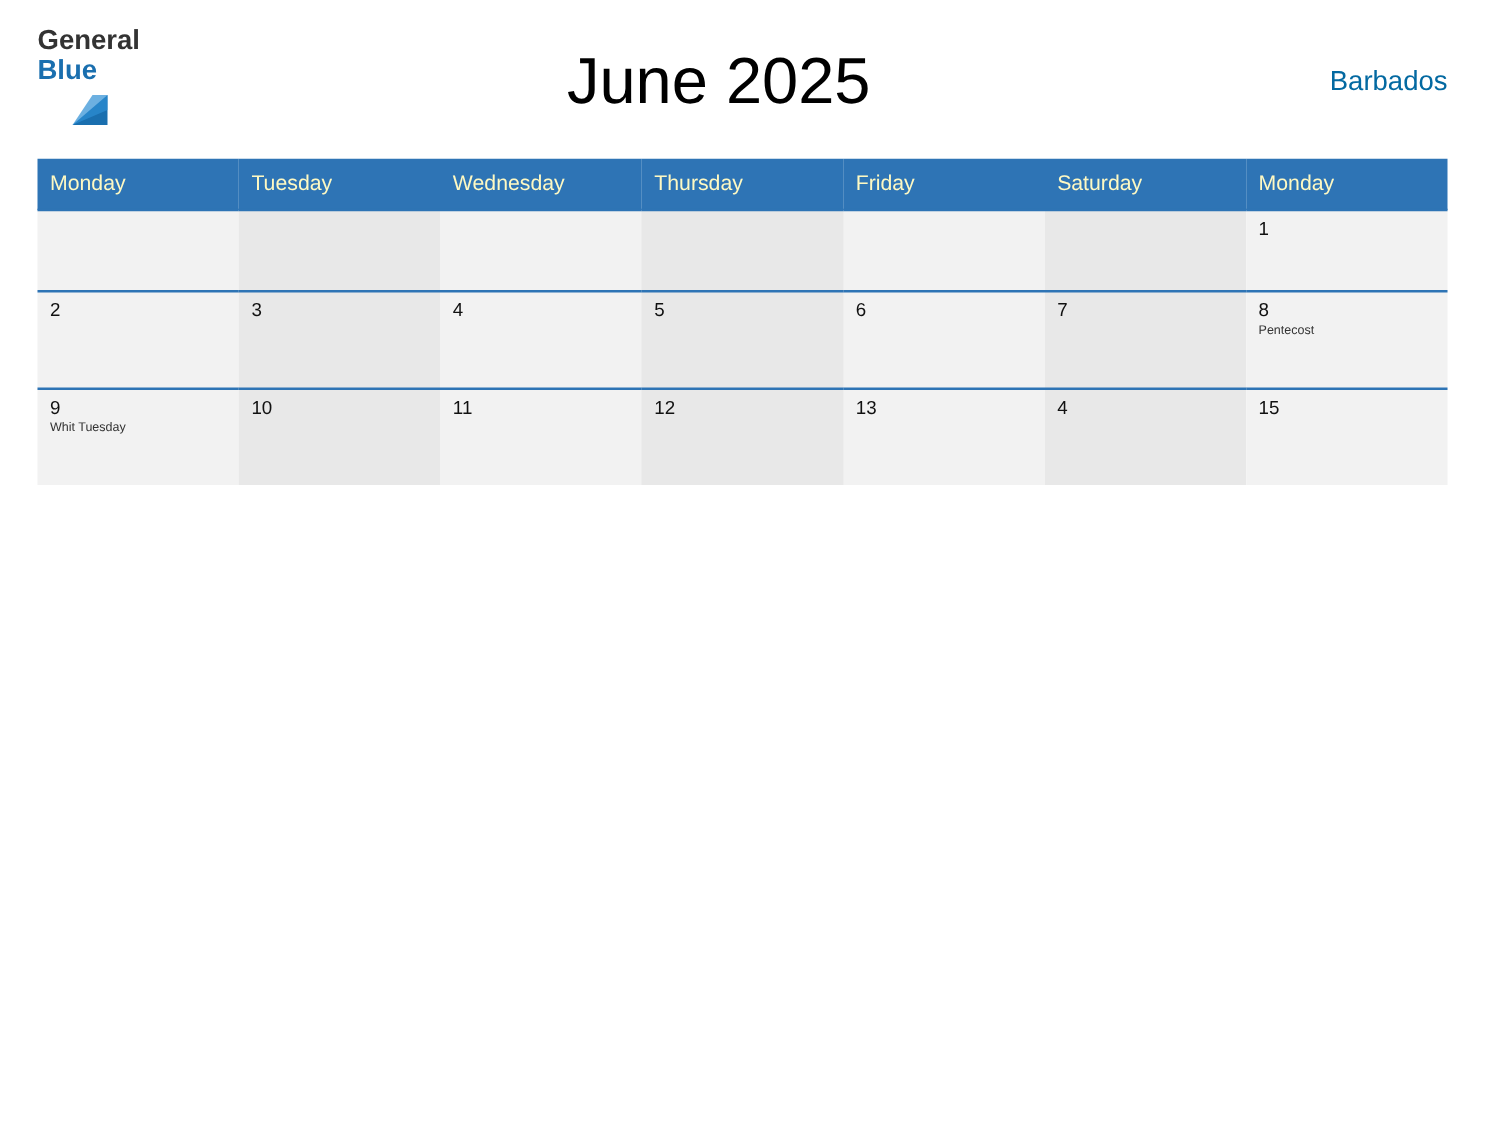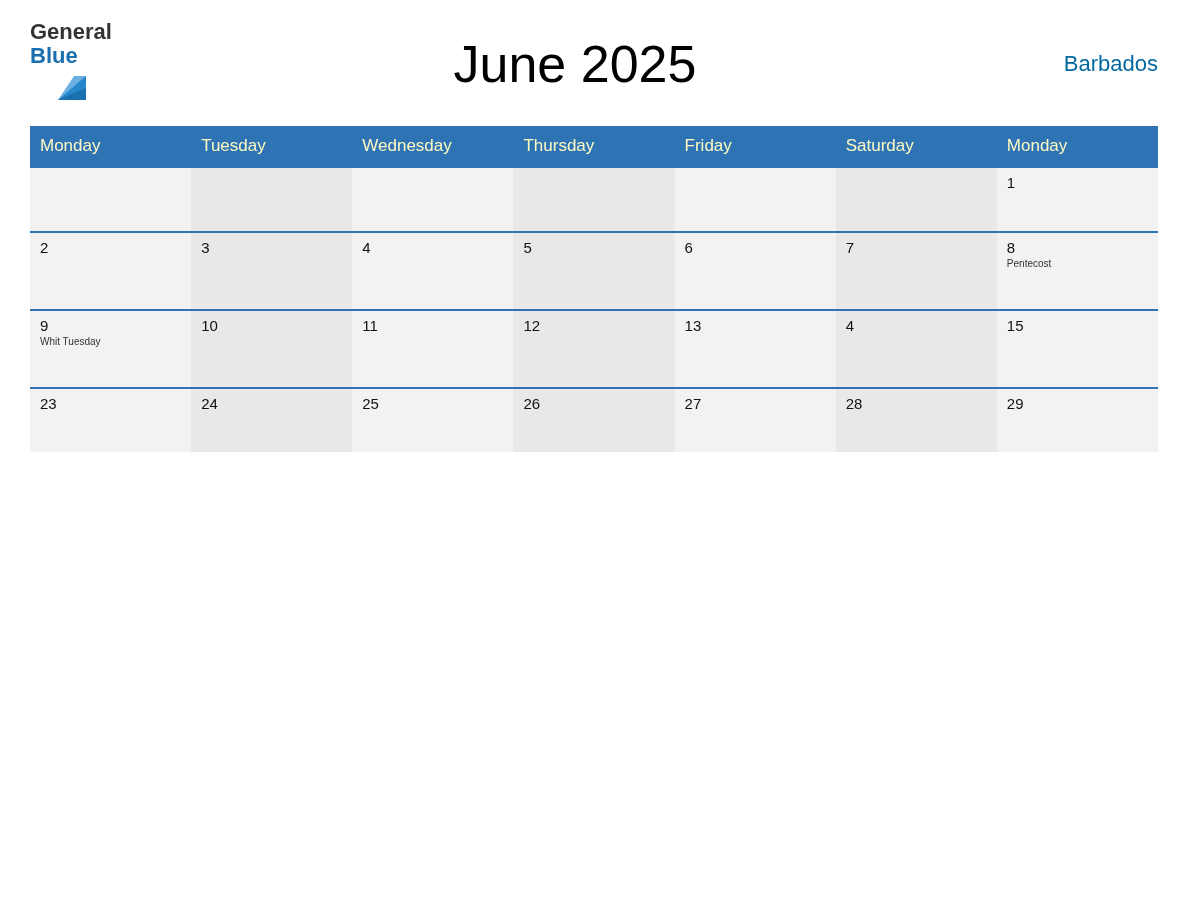--- a/index.html
+++ b/index.html
@@ -190,37 +190,14 @@
         <td>
           <span class="day-number">13</span>
         </td>
         <td>
           <span class="day-number">4</span>
         </td>
         <td>
           <span class="day-number">15</span>
         </td>
       </tr>
-      <tr>
-        <td>
-          <span class="day-number">23</span>
-        </td>
-        <td>
-          <span class="day-number">24</span>
-        </td>
-        <td>
-          <span class="day-number">25</span>
-        </td>
-        <td>
-          <span class="day-number">26</span>
-        </td>
-        <td>
-          <span class="day-number">27</span>
-        </td>
-        <td>
-          <span class="day-number">28</span>
-        </td>
-        <td>
-          <span class="day-number">29</span>
-        </td>
-      </tr>
     </tbody>
 </table>
 
 </body></html>

